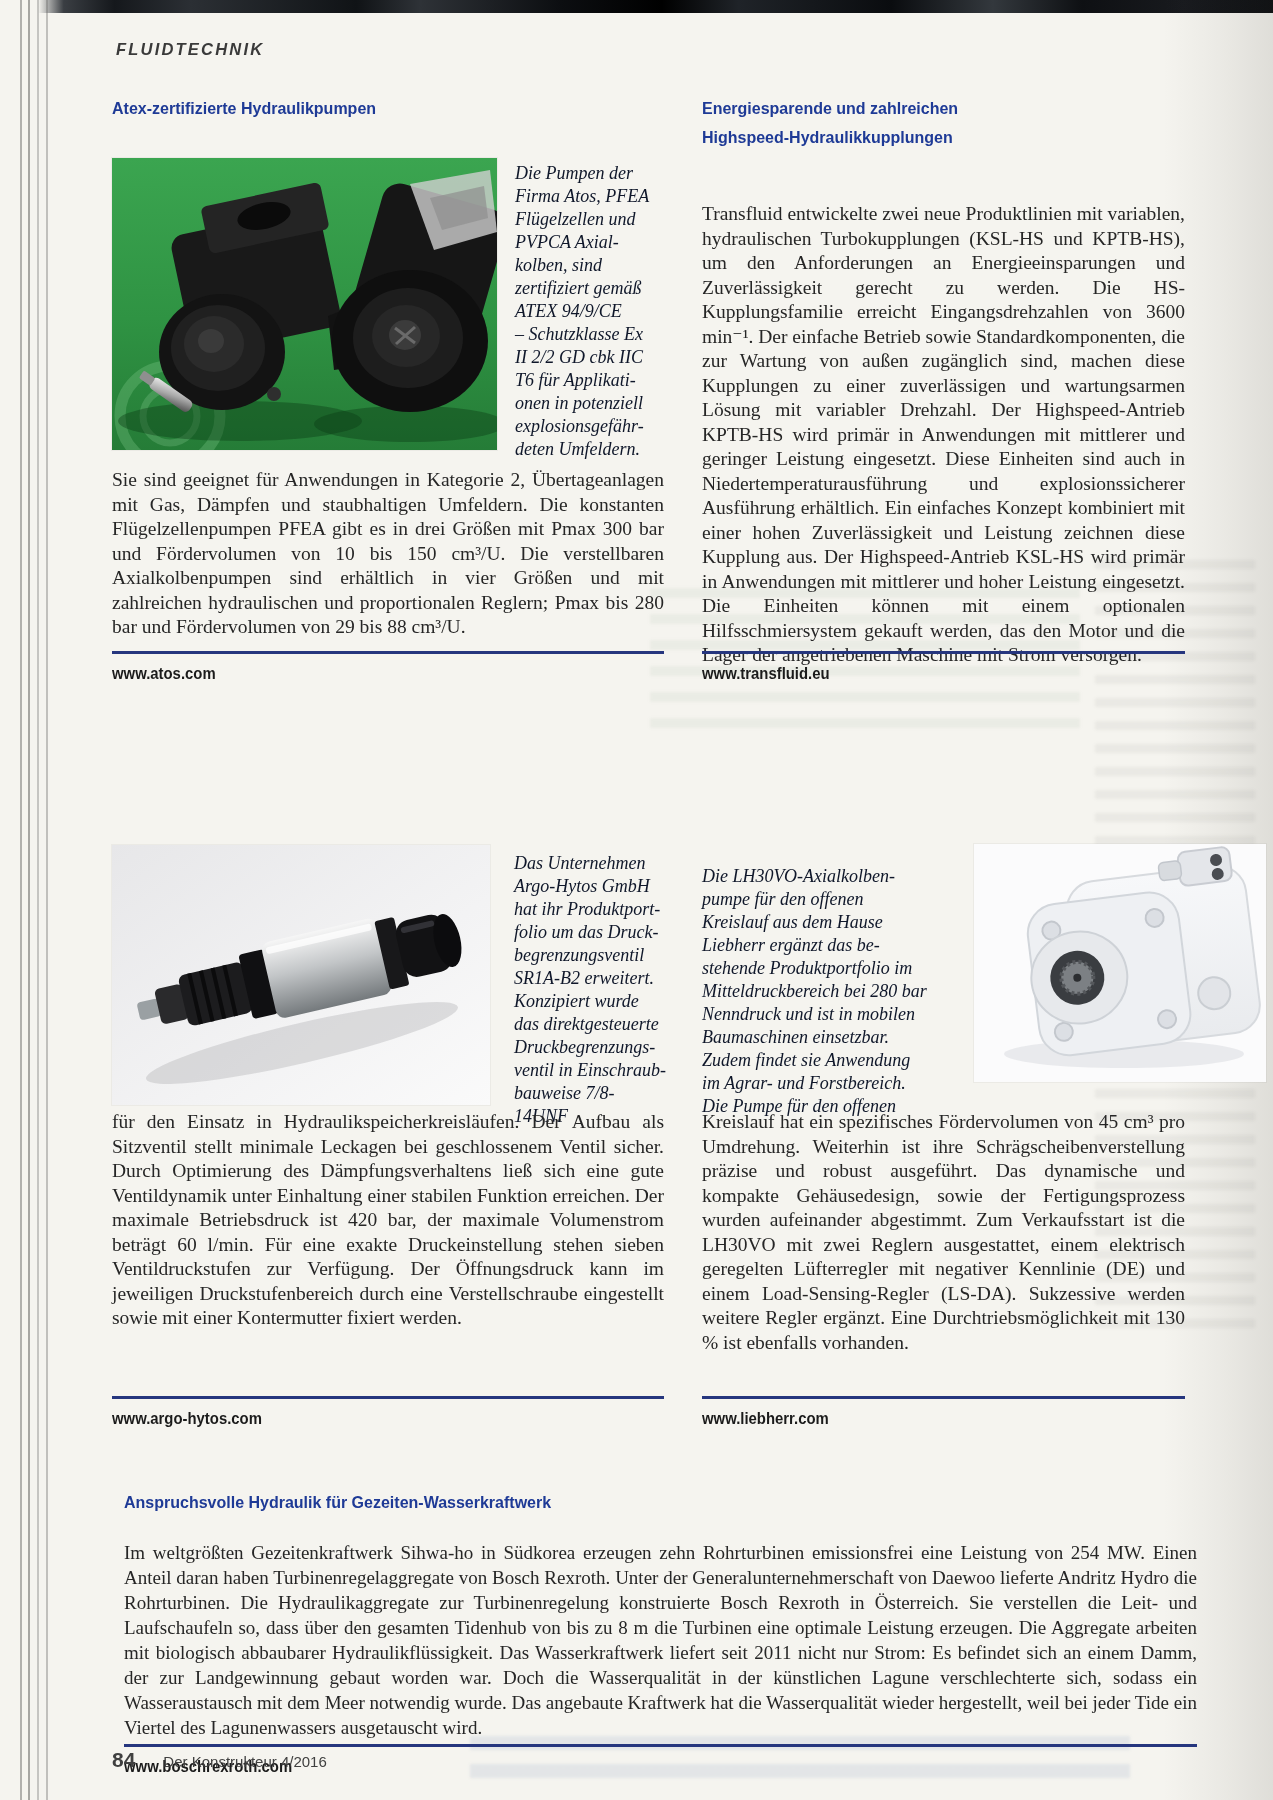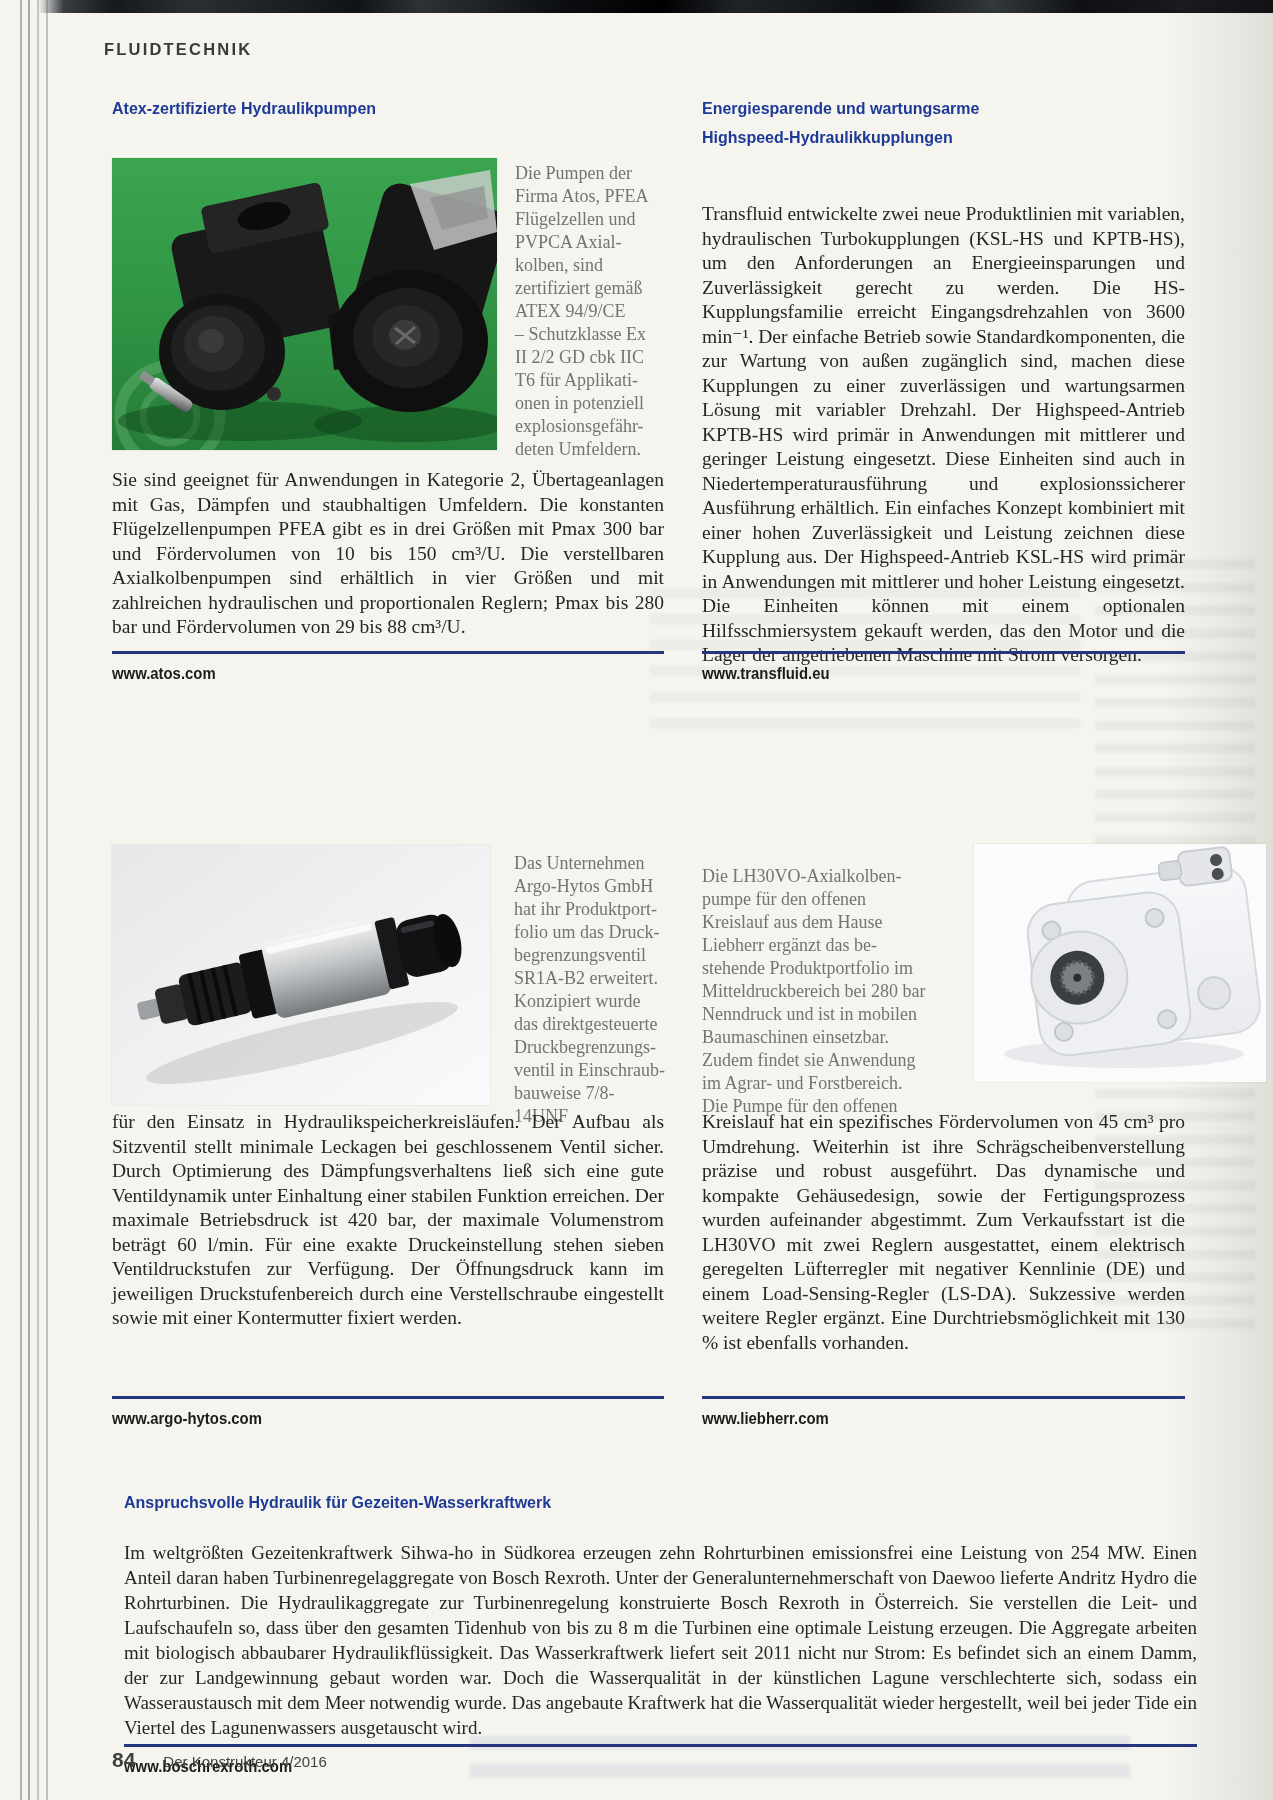--- a/index.html
+++ b/index.html
@@ -40,34 +40,34 @@
   .ghost-mid{
     left:650px;top:588px;width:430px;height:150px;
     background:repeating-linear-gradient(180deg, rgba(70,115,80,.06) 0 10px, rgba(0,0,0,0) 10px 26px);
   }
   .ghost-bottom{
     left:470px;top:1736px;width:660px;height:56px;
     background:repeating-linear-gradient(180deg, rgba(70,100,165,.10) 0 14px, rgba(0,0,0,0) 14px 28px);
   }
 
   .kicker{
-    position:absolute;left:104px;top:40px;
+    position:absolute;left:116px;top:40px;
     font-family:"Liberation Sans","DejaVu Sans",sans-serif;
-    font-weight:bold;font-size:16.5px;letter-spacing:2.2px;color:#3a3a3a;
+    font-weight:bold;font-size:16.5px;letter-spacing:2.2px;color:#3a3a3a;font-style:italic;
   }
 
   .article{position:absolute;}
   .a-title{
     font-family:"Liberation Sans","DejaVu Sans",sans-serif;
     font-weight:bold;font-size:16px;line-height:29px;
     color:var(--heading,#1e3a96);white-space:pre-line;margin:0;
   }
   .intro{
     position:absolute;white-space:pre-line;
-    font-size:18px;line-height:23px;color:#737373;margin:0;
+    font-size:18px;line-height:23px;color:#0f172a;margin:0;font-style:italic;
   }
   .bodytext{
     position:absolute;text-align:justify;
     font-size:19.5px;line-height:24.5px;color:#262626;margin:0;
   }
   .rule{position:absolute;height:3px;background:var(--rule,#26367e);}
   .weblink{
     position:absolute;
     font-family:"Liberation Sans","DejaVu Sans",sans-serif;
     font-weight:bold;font-size:16px;color:#1b1b1b;
@@ -156,21 +156,21 @@
 explosionsgefähr-
 deten Umfeldern.</p>
 
     <p class="bodytext" style="left:0;top:374px;width:552px;">Sie sind geeignet für Anwendungen in Kategorie 2, Übertageanlagen mit Gas, Dämpfen und staubhaltigen Umfeldern. Die konstanten Flügelzellenpumpen PFEA gibt es in drei Größen mit Pmax 300 bar und Fördervolumen von 10 bis 150 cm³/U. Die verstellbaren Axialkolbenpumpen sind erhältlich in vier Größen und mit zahlreichen hydraulischen und proportionalen Reglern; Pmax bis 280 bar und Fördervolumen von 29 bis 88 cm³/U.</p>
 
     <div class="rule" style="left:0;top:557px;width:552px;"></div>
     <div class="weblink" style="left:0;top:571px;">www.atos.com</div>
   </div>
 
   <div class="article" style="left:702px;top:94px;width:483px;height:500px;">
-    <h2 class="a-title">Energiesparende und wartungsarme
+    <h2 class="a-title">Energiesparende und zahlreichen
 Highspeed-Hydraulikkupplungen</h2>
 
     <p class="bodytext" style="left:0;top:108px;width:483px;">Transfluid entwickelte zwei neue Produktlinien mit variablen, hydraulischen Turbokupplungen (KSL-HS und KPTB-HS), um den Anforderungen an Energieeinsparungen und Zuverlässigkeit gerecht zu werden. Die HS-Kupplungsfamilie erreicht Eingangsdrehzahlen von 3600 min⁻¹. Der einfache Betrieb sowie Standardkomponenten, die zur Wartung von außen zugänglich sind, machen diese Kupplungen zu einer zuverlässigen und wartungsarmen Lösung mit variabler Drehzahl. Der Highspeed-Antrieb KPTB-HS wird primär in Anwendungen mit mittlerer und geringer Leistung eingesetzt. Diese Einheiten sind auch in Niedertemperaturausführung und explosionssicherer Ausführung erhältlich. Ein einfaches Konzept kombiniert mit einer hohen Zuverlässigkeit und Leistung zeichnen diese Kupplung aus. Der Highspeed-Antrieb KSL-HS wird primär in Anwendungen mit mittlerer und hoher Leistung eingesetzt. Die Einheiten können mit einem optionalen Hilfsschmiersystem gekauft werden, das den Motor und die Lager der angetriebenen Maschine mit Strom versorgen.</p>
 
     <div class="rule" style="left:0;top:557px;width:483px;"></div>
     <div class="weblink" style="left:0;top:571px;">www.transfluid.eu</div>
   </div>
 
   <div class="article" style="left:112px;top:748px;width:552px;height:680px;">
 

